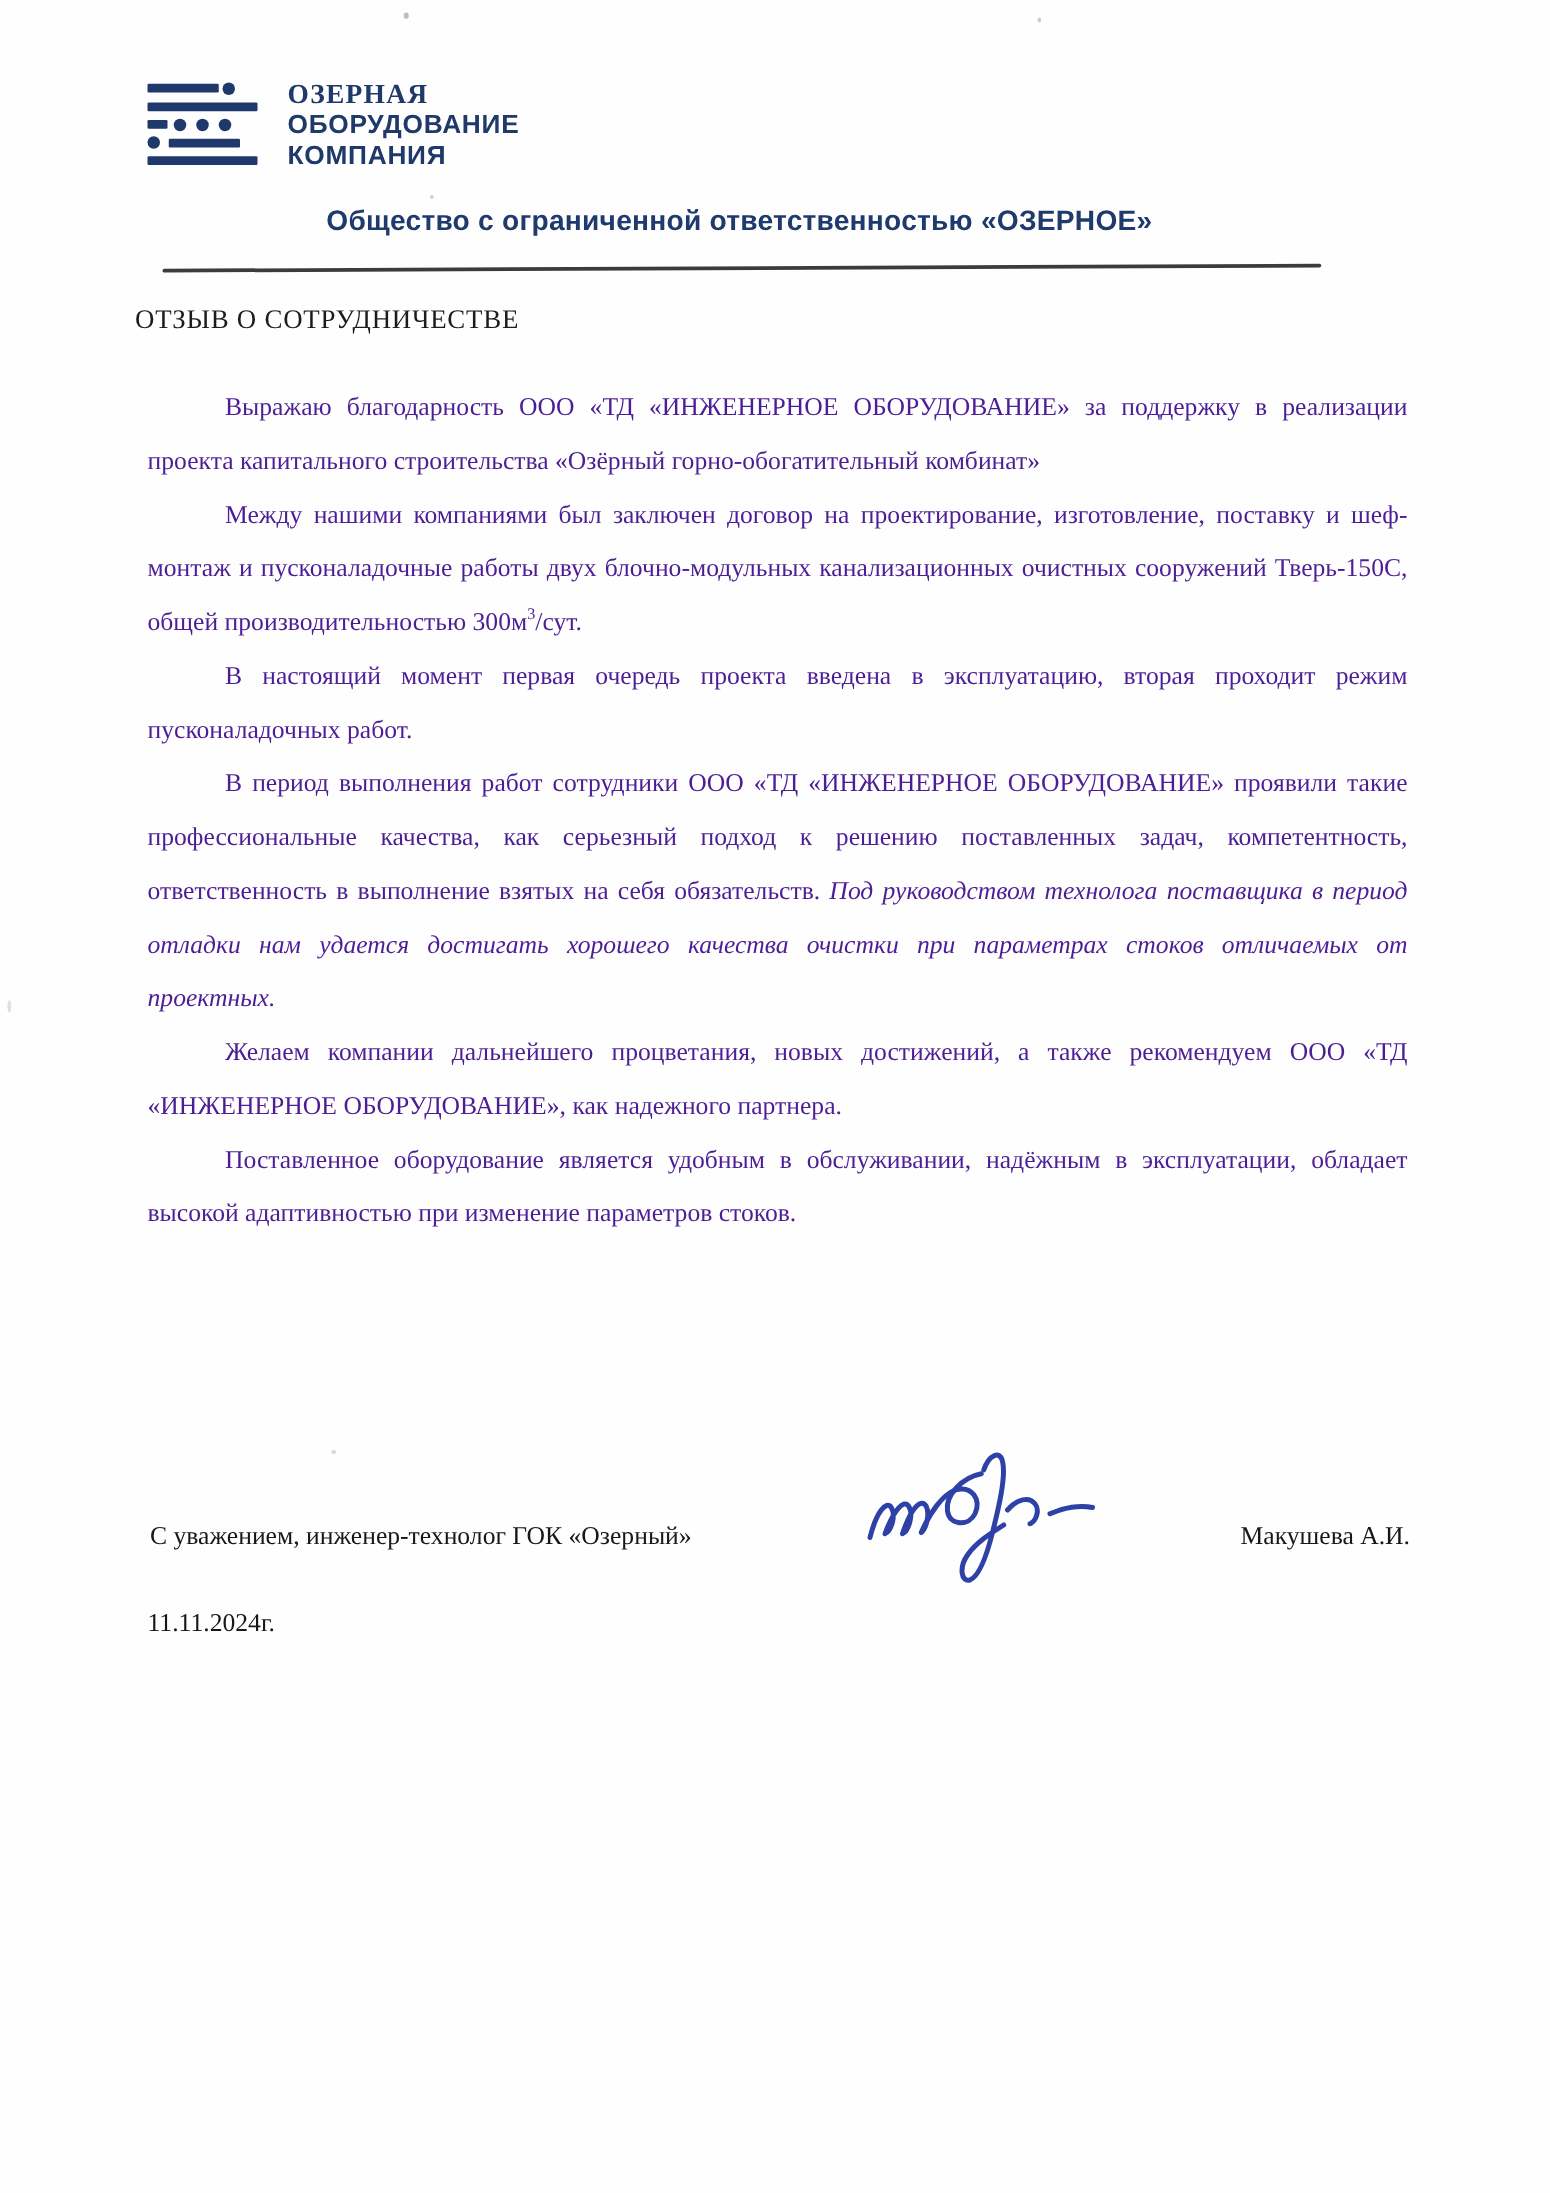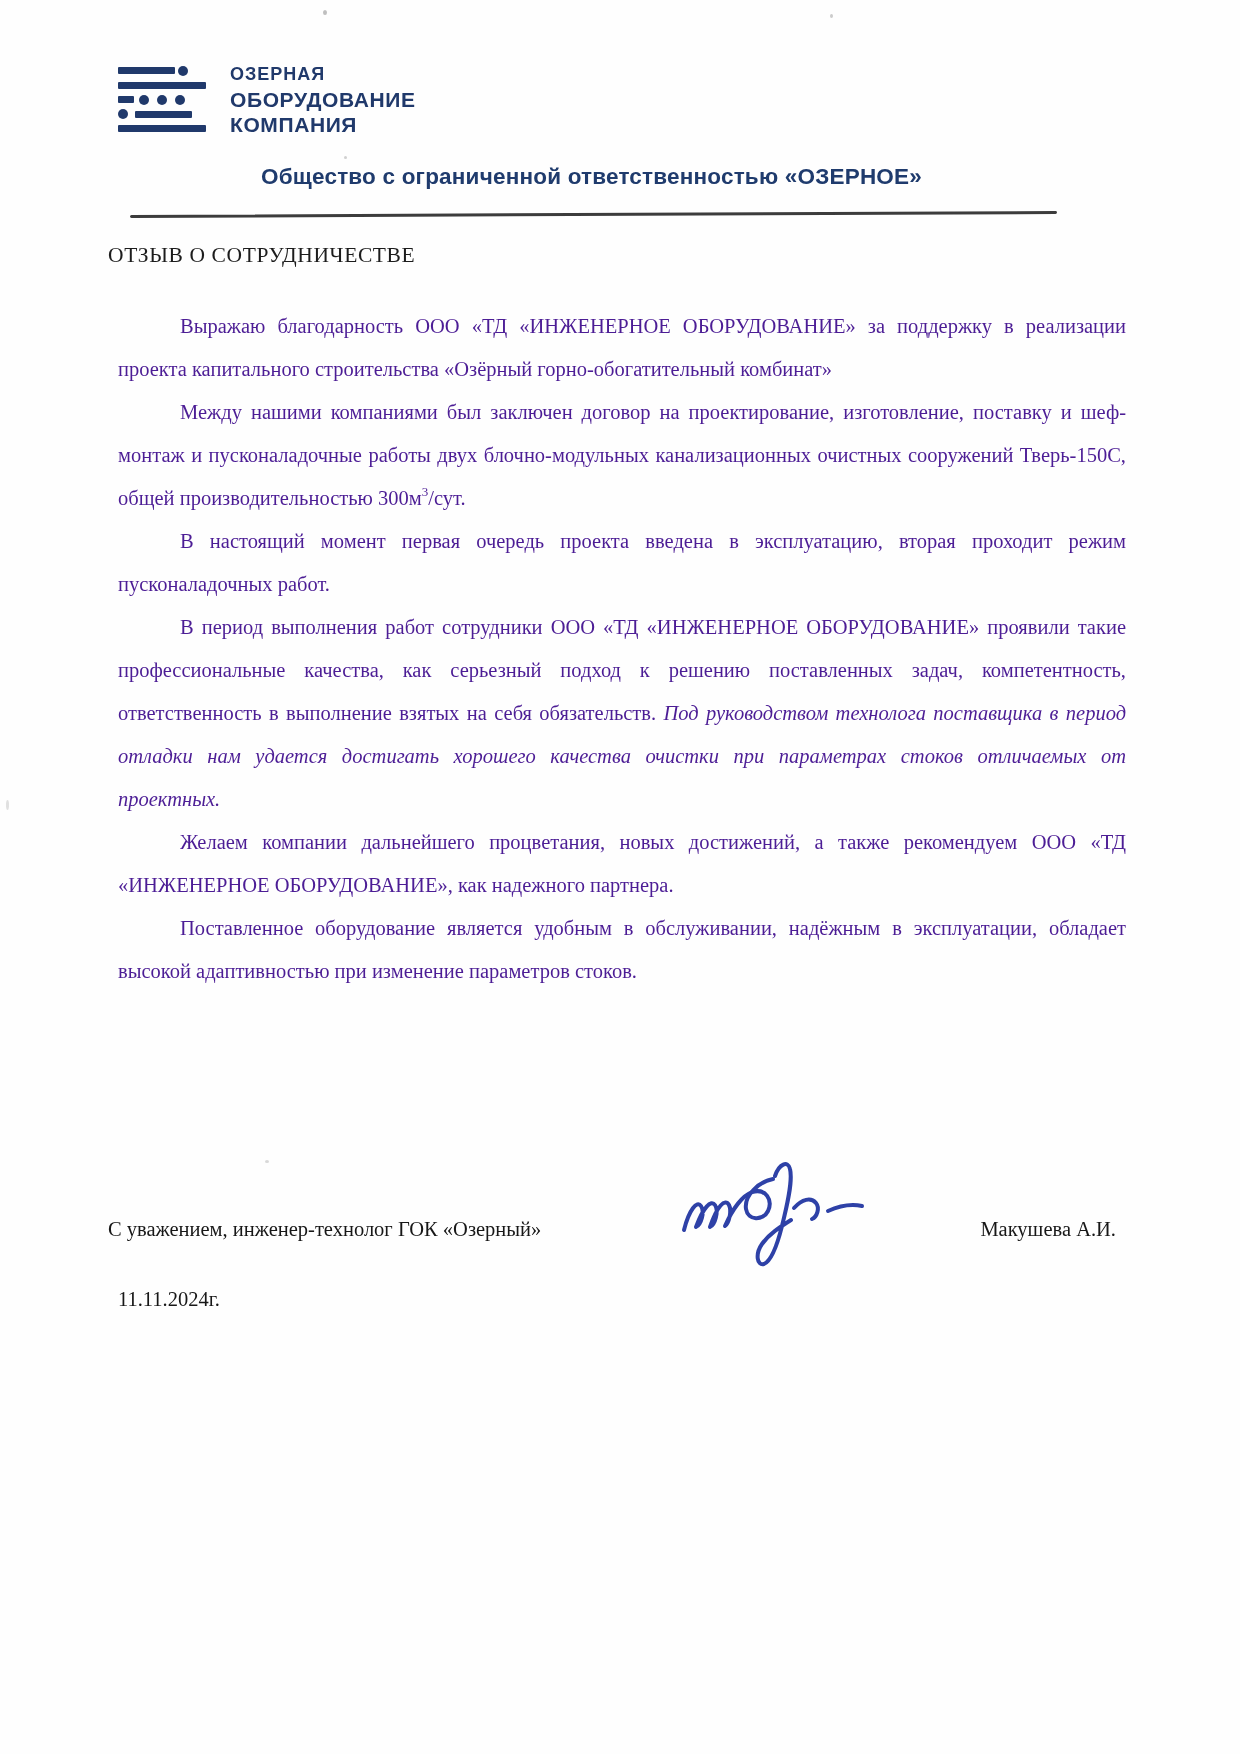--- a/index.html
+++ b/index.html
@@ -21,21 +21,21 @@
   .lm-row { display: flex; align-items: center; height: 10px; }
   .lm-bar { height: 7px; background: #20396b; border-radius: 1px; }
   .lm-dot { width: 10px; height: 10px; border-radius: 50%; background: #20396b; flex: 0 0 auto; }
   .logo-text {
     margin-left: 24px;
     font-family: "Liberation Sans", sans-serif;
     font-weight: bold;
     color: #20396b;
     font-size: 21px; line-height: 25px; letter-spacing: 0.6px;
   }
-  .logo-text .l1 { font-size: 18px; letter-spacing: 1px; }
+  .logo-text .l1 { font-size: 22px; letter-spacing: 1px; font-family: Liberation Serif, serif; }
 
   .org-title {
     position: absolute; top: 164px; left: 88px; width: 1007px;
     text-align: center;
     font-family: "Liberation Sans", sans-serif;
     font-weight: bold; 
     font-size: 22.5px; color: #1f3b6d; letter-spacing: 0.2px;
   }
   .head-rule {
     position: absolute; top: 213px; left: 130px; width: 927px; height: 2.6px;
@@ -52,21 +52,21 @@
     position: absolute; top: 305px; left: 118px; width: 1008px;
     font-size: 20.5px; line-height: 43px; color: #4c1d95;
     text-align: justify;
   }
   .body-text p { text-indent: 62px; margin: 0; }
   .ital { font-style: italic; }
   sup.cube { font-size: 13px; line-height: 0; vertical-align: 9px; }
 
   
   .sig-row {
-    position: absolute; top: 1218px; left: 108px; width: 1008px;
+    position: absolute; top: 1218px; left: 120px; width: 1008px;
     display: flex; align-items: center;
     font-size: 20.5px; color: #171717;
   }
   .sig-name { margin-left: auto; }
   .signature-svg {
     position: absolute; left: 568px; top: -70px;
     width: 238px; height: 124px;
   }
   .date-line {
     position: absolute; top: 1288px; left: 118px;

